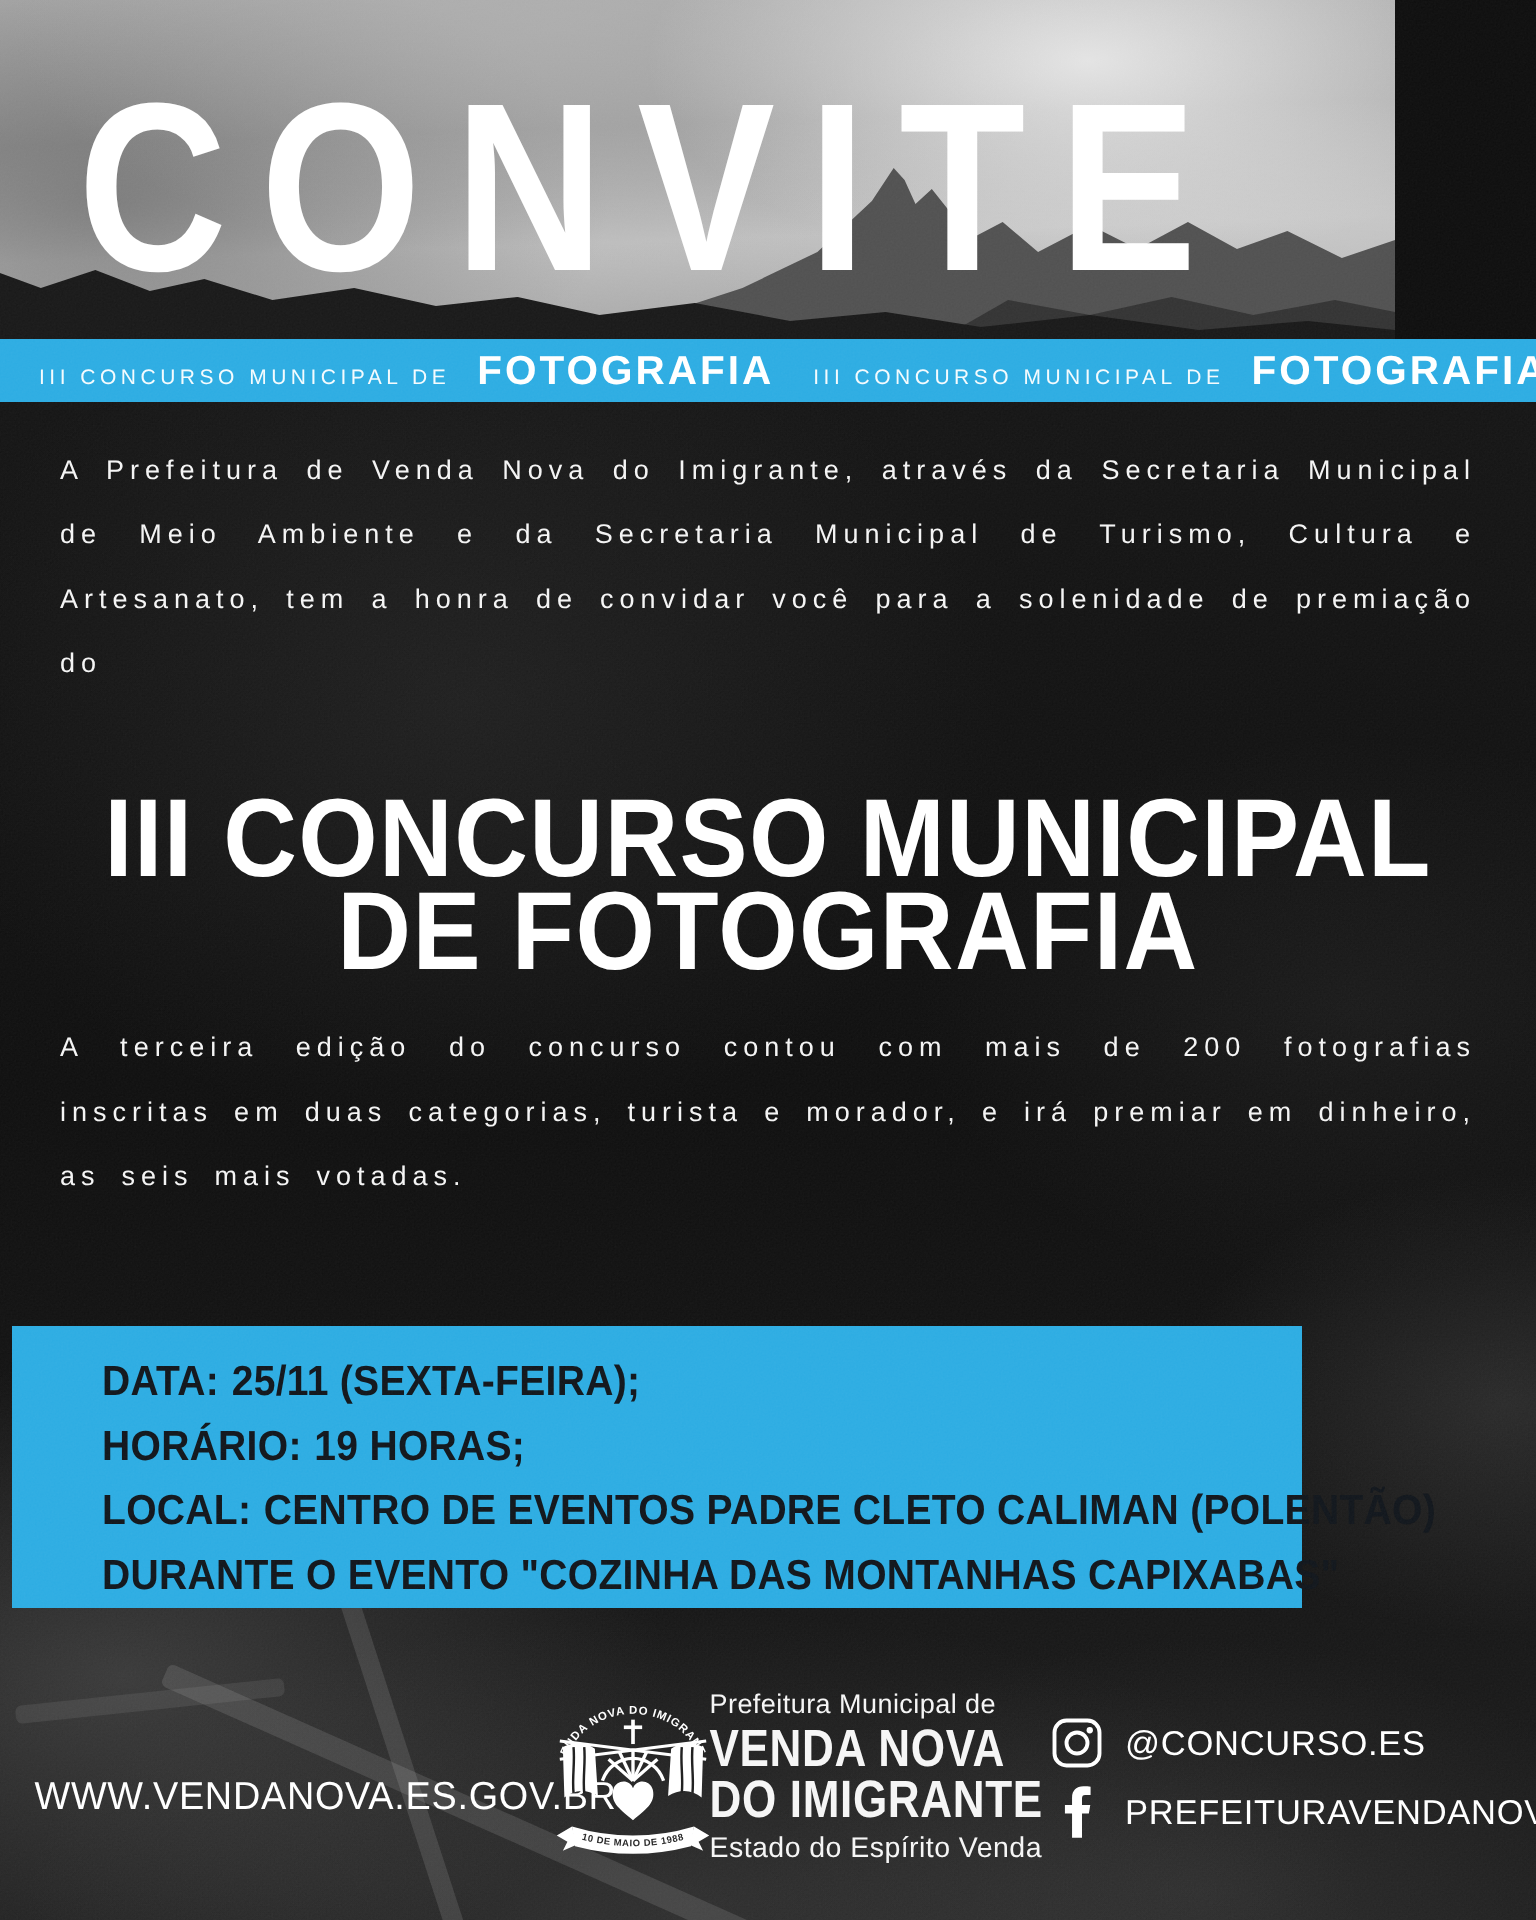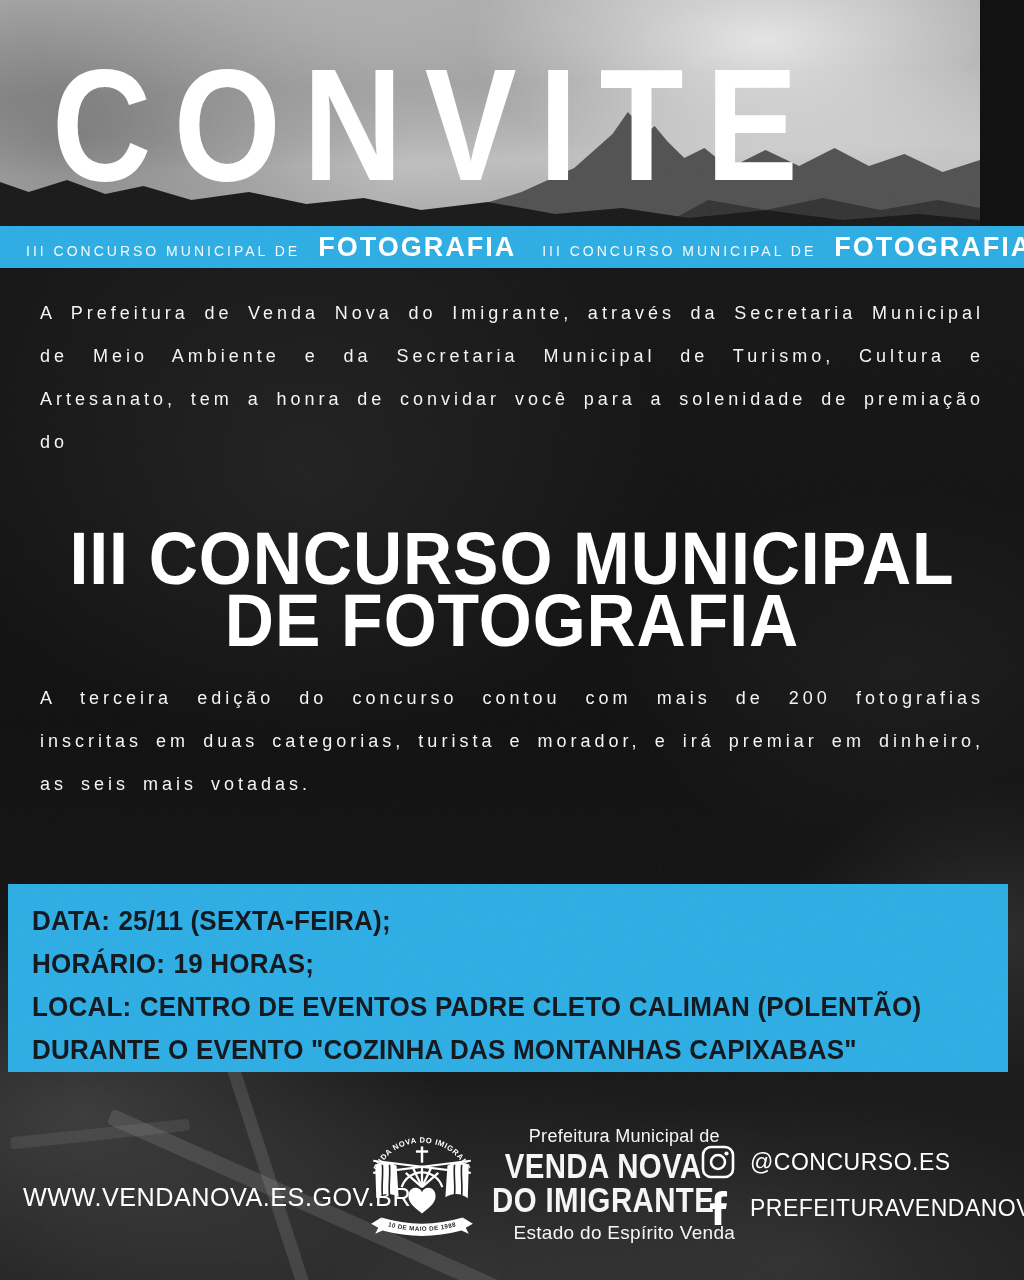--- a/index.html
+++ b/index.html
@@ -3,27 +3,28 @@
 <meta charset="utf-8">
 <style>
   html,body{margin:0;padding:0;background:#000;}
   .poster{
     position:relative;width:1024px;height:1280px;overflow:hidden;
     background:#0a0a0a;font-family:"Liberation Sans",sans-serif;
     -webkit-font-smoothing:antialiased;
   }
   
   .sky{
-    position:absolute;left:0;top:0;width:980px;height:226px;
+    position:absolute;left:0;top:0;width:900px;height:226px;
     background:
       radial-gradient(420px 200px at 78% 18%, rgba(238,238,238,.85), transparent 70%),
       radial-gradient(520px 240px at 40% 5%, rgba(175,175,175,.7), transparent 70%),
       radial-gradient(460px 240px at 8% 60%, rgba(98,98,98,.65), transparent 72%),
       radial-gradient(600px 260px at 95% 70%, rgba(205,205,205,.55), transparent 70%),
       linear-gradient(178deg,#a9a9a9 0%,#989898 38%,#bdbdbd 68%,#9f9f9f 100%);
+    padding-left: 30px;
   }
   .sky svg{position:absolute;left:0;bottom:0;width:100%;height:100%;}
   .main-title{
     position:absolute;left:52px;top:45px;line-height:1;
     color:#ffffff;font-size:160px;font-weight:700;letter-spacing:26px;
     transform:scaleX(.86);transform-origin:left top;white-space:nowrap;
   }
   
   .strip{
     position:absolute;left:0;top:226px;width:1024px;height:42px;
@@ -56,35 +57,35 @@
   }
   .para.intro{top:292px;}
   .para.desc{top:677px;}
   .contest-heading{
     position:absolute;left:0;top:528px;width:1024px;text-align:center;
     color:#ffffff;font-weight:700;font-size:74px;line-height:62px;letter-spacing:1px;
     transform:scaleX(.92);transform-origin:center top;
   }
   
   .info-box{
-    position:absolute;left:8px;top:884px;width:1000px;height:188px;
-    padding:15px 0 0 24px;box-sizing:border-box;
+    position:absolute;left:8px;top:884px;width:860px;height:188px;
+    padding:15px 0 0 60px;box-sizing:border-box;
   }
   .info-row{
     color:#0d1218;font-size:28px;line-height:43px;font-weight:700;
     letter-spacing:.2px;transform:scaleX(.93);transform-origin:left center;white-space:nowrap;
   }
   .info-label{font-weight:800;margin-right:9px;}
   
   .website{
     position:absolute;left:23px;top:1182px;color:#ffffff;font-size:26px;
     font-weight:500;letter-spacing:.5px;transform:scaleX(.97);transform-origin:left center;white-space:nowrap;
   }
   .crest{position:absolute;left:360px;top:1120px;width:124px;height:122px;}
-  .org{position:absolute;left:492px;top:1126px;color:#f5f5f5;text-align:center;}
+  .org{position:absolute;left:473px;top:1126px;color:#f5f5f5;}
   .org-prefix{font-size:18px;letter-spacing:.3px;margin-bottom:2px;}
   .org-big{font-size:35px;font-weight:800;line-height:34px;letter-spacing:.5px;
     transform:scaleX(.84);transform-origin:left center;white-space:nowrap;}
   .org-sub{font-size:19px;letter-spacing:.3px;margin-top:5px;}
   .social{position:absolute;left:700px;top:1144px;display:flex;flex-direction:column;gap:10px;}
   .social-row{display:flex;align-items:center;gap:14px;color:#ffffff;}
   .social-row .handle{font-size:23px;letter-spacing:.5px;font-weight:500;white-space:nowrap;}
   .icon-wrap{width:36px;height:36px;display:flex;align-items:center;justify-content:center;}
   
   .grain{position:absolute;left:0;top:0;width:1024px;height:1280px;pointer-events:none;}

